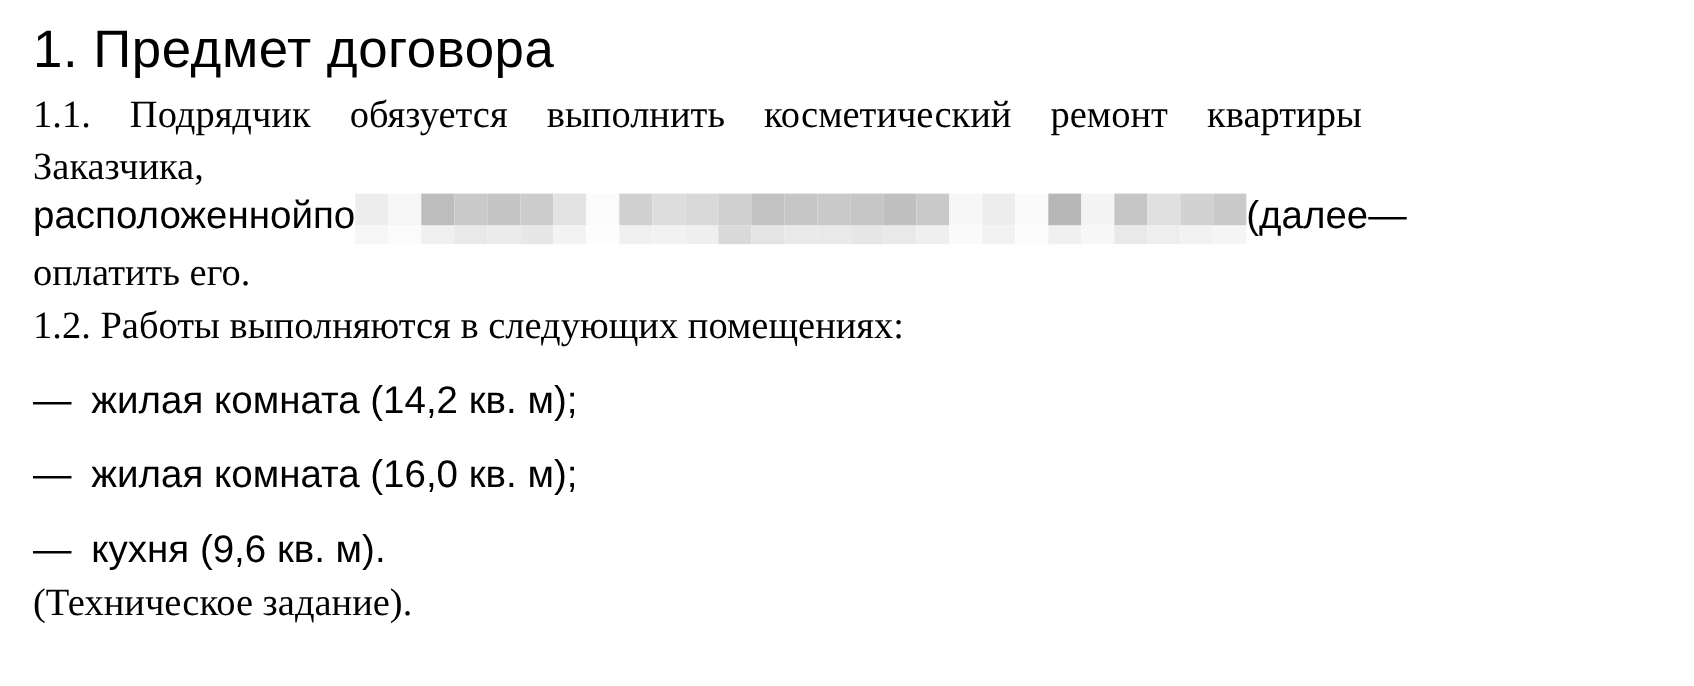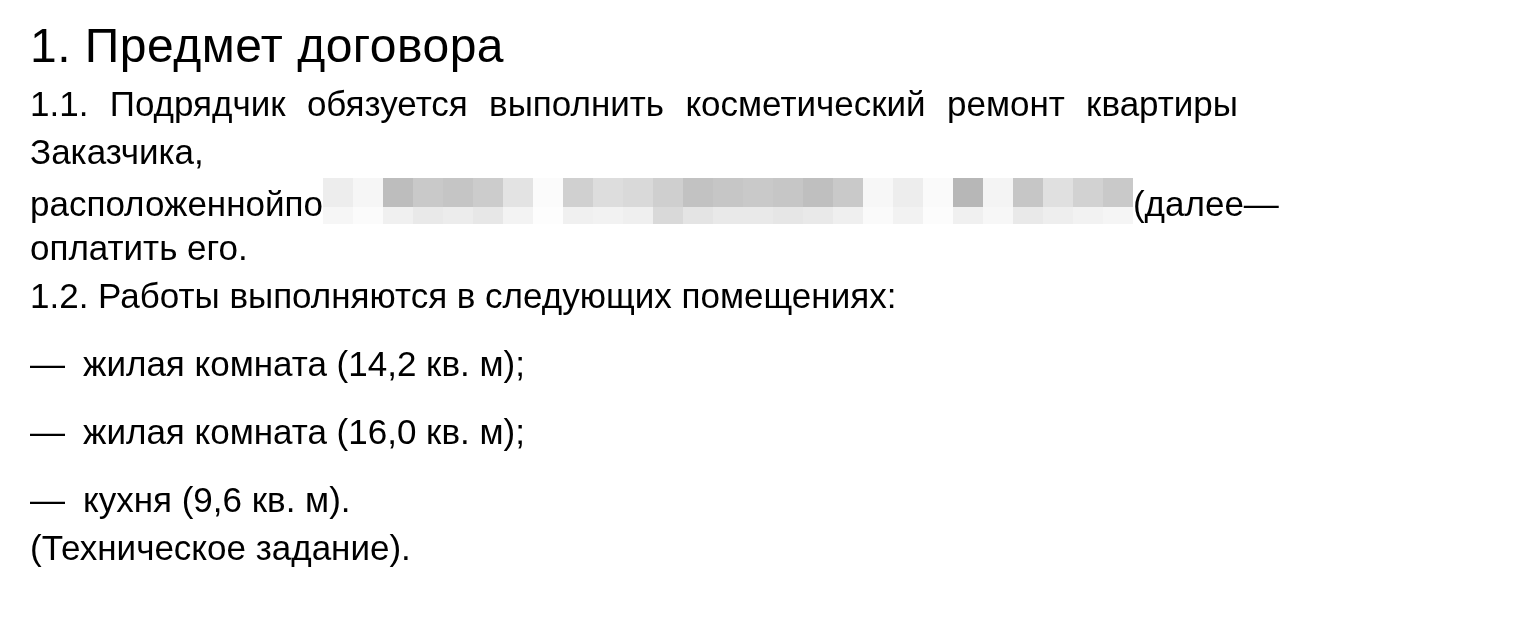--- a/index.html
+++ b/index.html
@@ -23,30 +23,31 @@
     font-size: 48px;
     font-weight: 400;
     line-height: 52px;
     margin: 0 0 8px 0;
     letter-spacing: 0.5px;
   }
   .line {
     font-size: 35px;
     line-height: 48px;
     white-space: pre-wrap;
+    font-family: Liberation Serif, serif;
   }
   .j {
     text-align: justify;
     text-align-last: justify;
     text-justify: inter-word;
   }
   .addr-line {
     display: flex;
     justify-content: space-between;
-    align-items: flex-end;
+    align-items: flex-start;
     height: 48px;
     font-size: 35px;
   }
   .addr-line .word {
     white-space: nowrap;
   }
   .redaction {
     display: inline-flex;
     flex-direction: column;
   }

